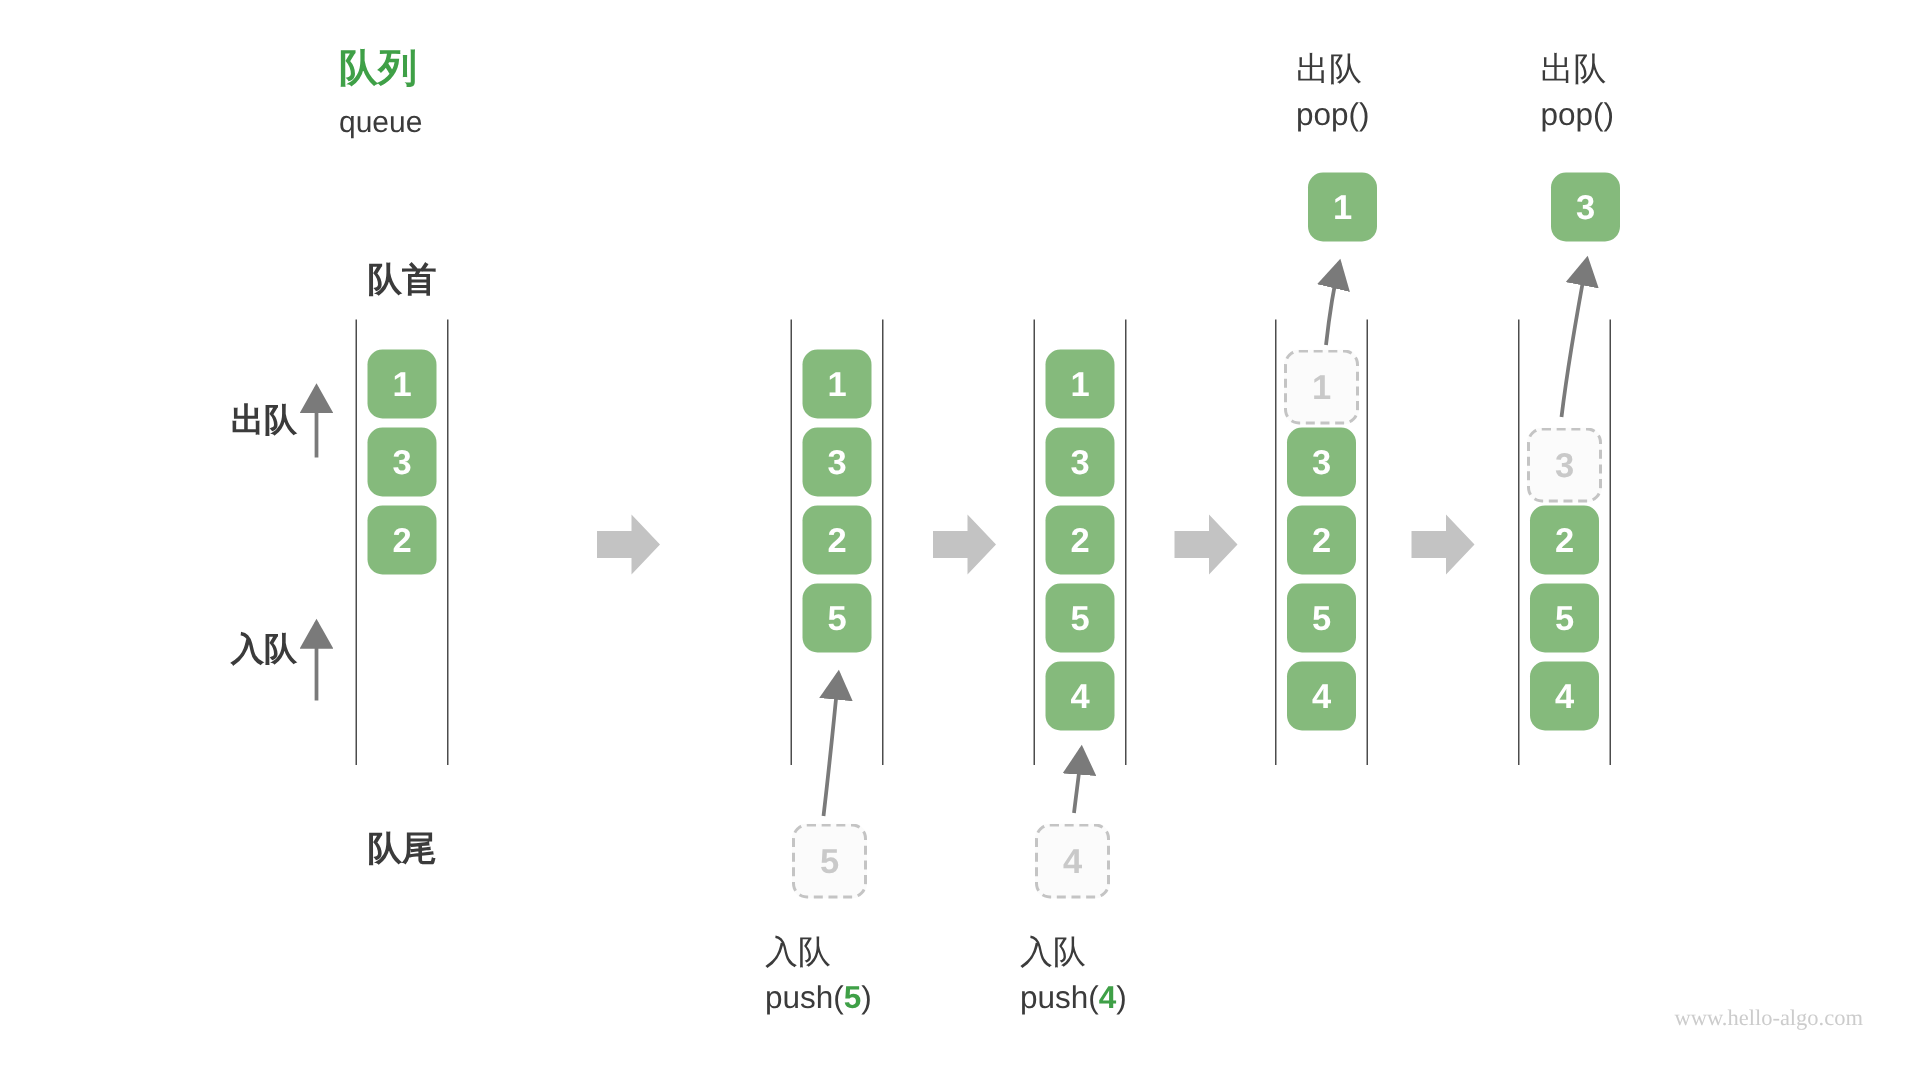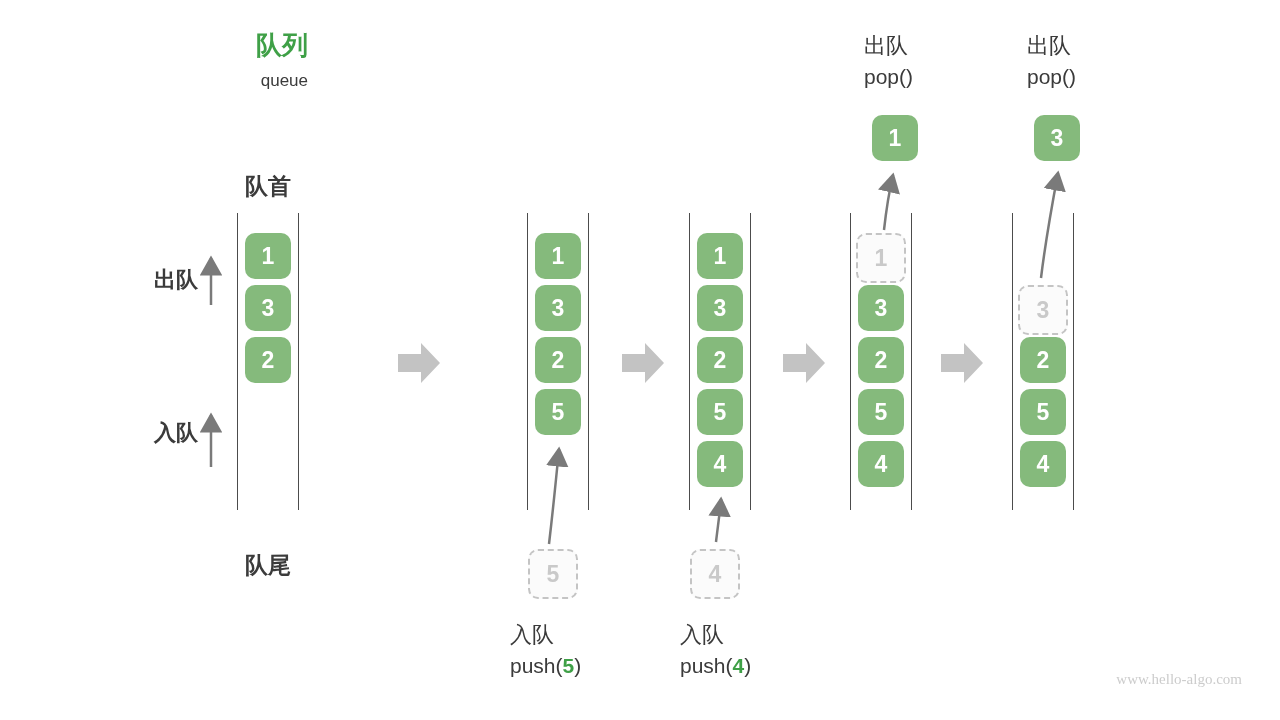--- a/index.html
+++ b/index.html
@@ -1,23 +1,23 @@
 <!DOCTYPE html>
 <html><head>
 <meta charset="utf-8">
 <style>
   html,body { margin:0; padding:0; background:#fff; }
   .canvas {
     position:relative; width:1280px; height:720px; background:#ffffff;
     font-family:"Liberation Sans", sans-serif; overflow:hidden;
   }
   
-  .title-block { position:absolute; left:208px; top:28px; width:100px; text-align:right; }
+  .title-block { position:absolute; left:226px; top:28px; width:100px; text-align:left; }
   .title-zh { font-size:26px; font-weight:bold; color:#3FA047; }
-  .title-en { font-size:17px; color:#3b3b3b; margin-top:8px; }
+  .title-en { font-size:20px; color:#3b3b3b; margin-top:8px; }
 
   
   .endpoint { position:absolute; left:218px; width:100px; text-align:center;
               font-size:23px; font-weight:bold; color:#3b3b3b; }
   .endpoint.front { top:171px; }
   .endpoint.rear  { top:550px; }
 
   
   .side-label { position:absolute; width:72px; text-align:right;
                 font-size:22px; font-weight:bold; color:#3b3b3b; }

